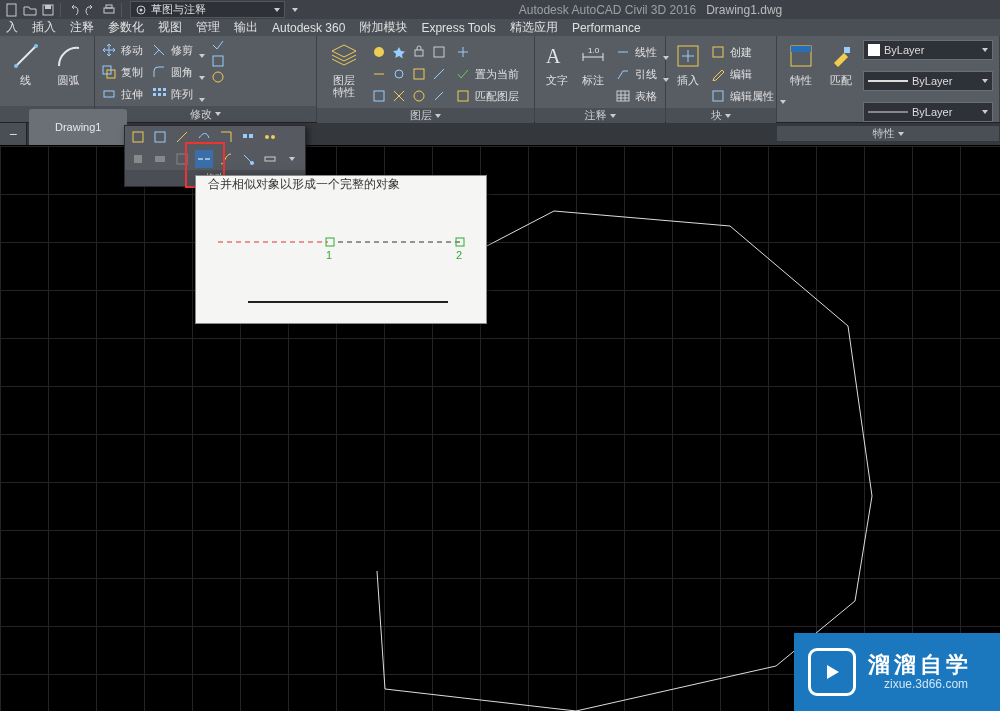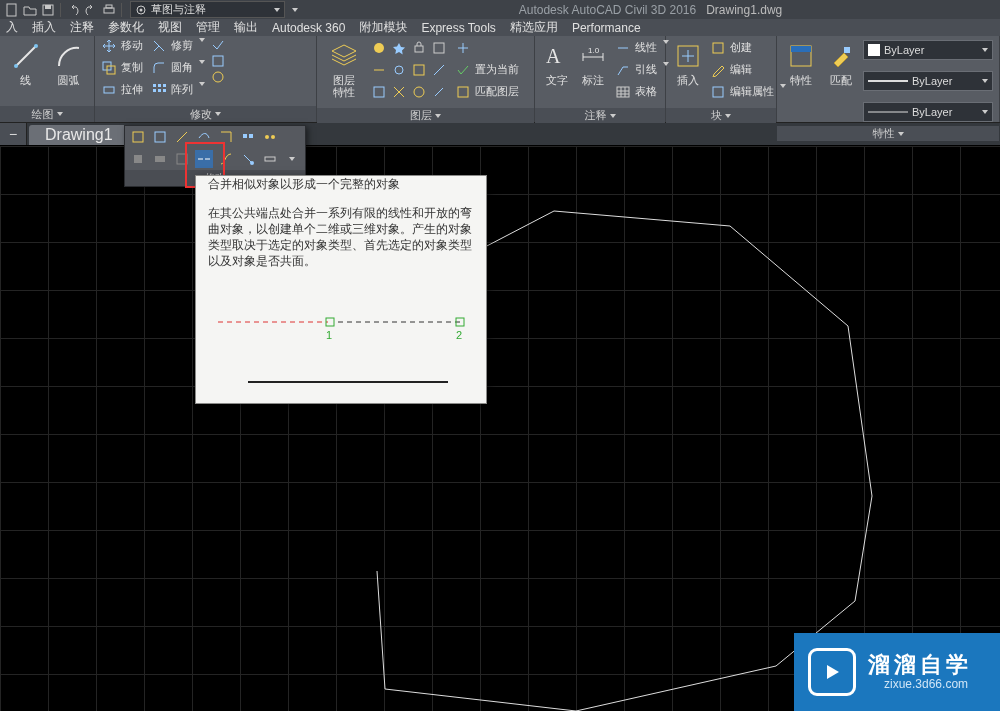--- a/index.html
+++ b/index.html
@@ -17,30 +17,30 @@
   .menubar span{cursor:default;}
   .ribbon{height:86px;background:#585c63;display:flex;border-bottom:1px solid #222;}
   .panel{display:flex;flex-direction:column;border-right:1px solid #3d4045;}
   .panel .body{flex:1;display:flex;align-items:flex-start;padding:4px 6px;gap:4px;}
   .panel .title{height:16px;background:#4a4e55;color:#d0d0d0;text-align:center;font-size:11px;
     display:flex;align-items:center;justify-content:center;gap:3px;}
   .big{display:flex;flex-direction:column;align-items:center;gap:2px;width:42px;}
   .big .iconbox{width:32px;height:32px;display:flex;align-items:center;justify-content:center;}
   .big .lbl{font-size:11px;color:#e0e0e0;text-align:center;line-height:12px;}
   .col{display:flex;flex-direction:column;gap:2px;}
-  .smallrow{display:flex;align-items:flex-start;gap:4px;height:20px;padding:0 2px;}
+  .smallrow{display:flex;align-items:flex-end;gap:4px;height:20px;padding:0 2px;}
   .smallrow .ic{width:16px;height:16px;display:flex;align-items:center;justify-content:center;}
   .smallrow .lbl{font-size:11px;color:#e0e0e0;white-space:nowrap;}
   .combo{height:18px;background:#2e3238;border:1px solid #6a6e75;display:flex;align-items:center;
     padding:0 4px;gap:6px;color:#ddd;font-size:11px;min-width:120px;justify-content:space-between;}
   .tabbar{height:22px;background:#34383d;display:flex;align-items:flex-end;}
   .tabbar .minus{width:26px;height:22px;background:#4a4e55;display:flex;align-items:center;justify-content:center;
     color:#ddd;font-size:14px;border-right:1px solid #222;}
-  .doctab{height:20px;background:#6b6f76;color:#e8e8e8;padding:0 16px;display:flex;align-items:center;
-    font-size:16px;border-radius:3px 3px 0 0;margin-left:2px;}
+  .doctab{height:36px;background:#6b6f76;color:#e8e8e8;padding:0 26px;display:flex;align-items:center;
+    font-size:11px;border-radius:3px 3px 0 0;margin-left:2px;}
   .canvas{position:absolute;left:0;top:146px;width:1000px;height:565px;background:#000;}
   .grid-line-v,.grid-line-h{position:absolute;background:#242424;}
   .grid-line-v{width:1px;top:0;bottom:0;}
   .grid-line-h{height:1px;left:0;right:0;}
   .poly{position:absolute;}
   .flyout{position:absolute;left:124px;top:125px;width:180px;background:#56595f;
     border:1px solid #2a2c30;box-shadow:2px 2px 6px rgba(0,0,0,.5);}
   .flyrow{height:22px;display:flex;align-items:center;gap:4px;padding:0 4px;}
   .flyrow .ic{width:18px;height:18px;display:flex;align-items:center;justify-content:center;}
   .flytitle{font-size:10px;color:#c0c0c0;text-align:center;padding:1px 0;background:#4a4d53;}
@@ -650,21 +650,20 @@
         <span class="dd"></span>
       </div>
   </div>
   <div class="flytitle">修改</div>
 </div>
 
 <div class="redbox" style="left:185px;top:142px;width:36px;height:42px"></div>
 
 <div class="tooltip">
   <div class="tt-sub">合并相似对象以形成一个完整的对象</div>
-  <div class="tt-body">在其公共端点处合并一系列有限的线性和开放的弯曲对象，以创建单个二维或三维对象。产生的对象类型取决于选定的对象类型、首先选定的对象类型以及对象是否共面。</div>
   <div class="tt-diagram">
     <svg width="266" height="110">
       <line x1="10" y1="35" x2="120" y2="35" stroke="#d33" stroke-dasharray="5 4"></line>
       <line x1="130" y1="35" x2="255" y2="35" stroke="#333" stroke-dasharray="5 4"></line>
       <rect x="118" y="31" width="8" height="8" fill="none" stroke="#3a3"></rect>
       <rect x="248" y="31" width="8" height="8" fill="none" stroke="#3a3"></rect>
       <text x="118" y="52" fill="#3a3" font-size="11">1</text>
       <text x="248" y="52" fill="#3a3" font-size="11">2</text>
       <line x1="40" y1="95" x2="240" y2="95" stroke="#222" stroke-width="2"></line>
     </svg>

